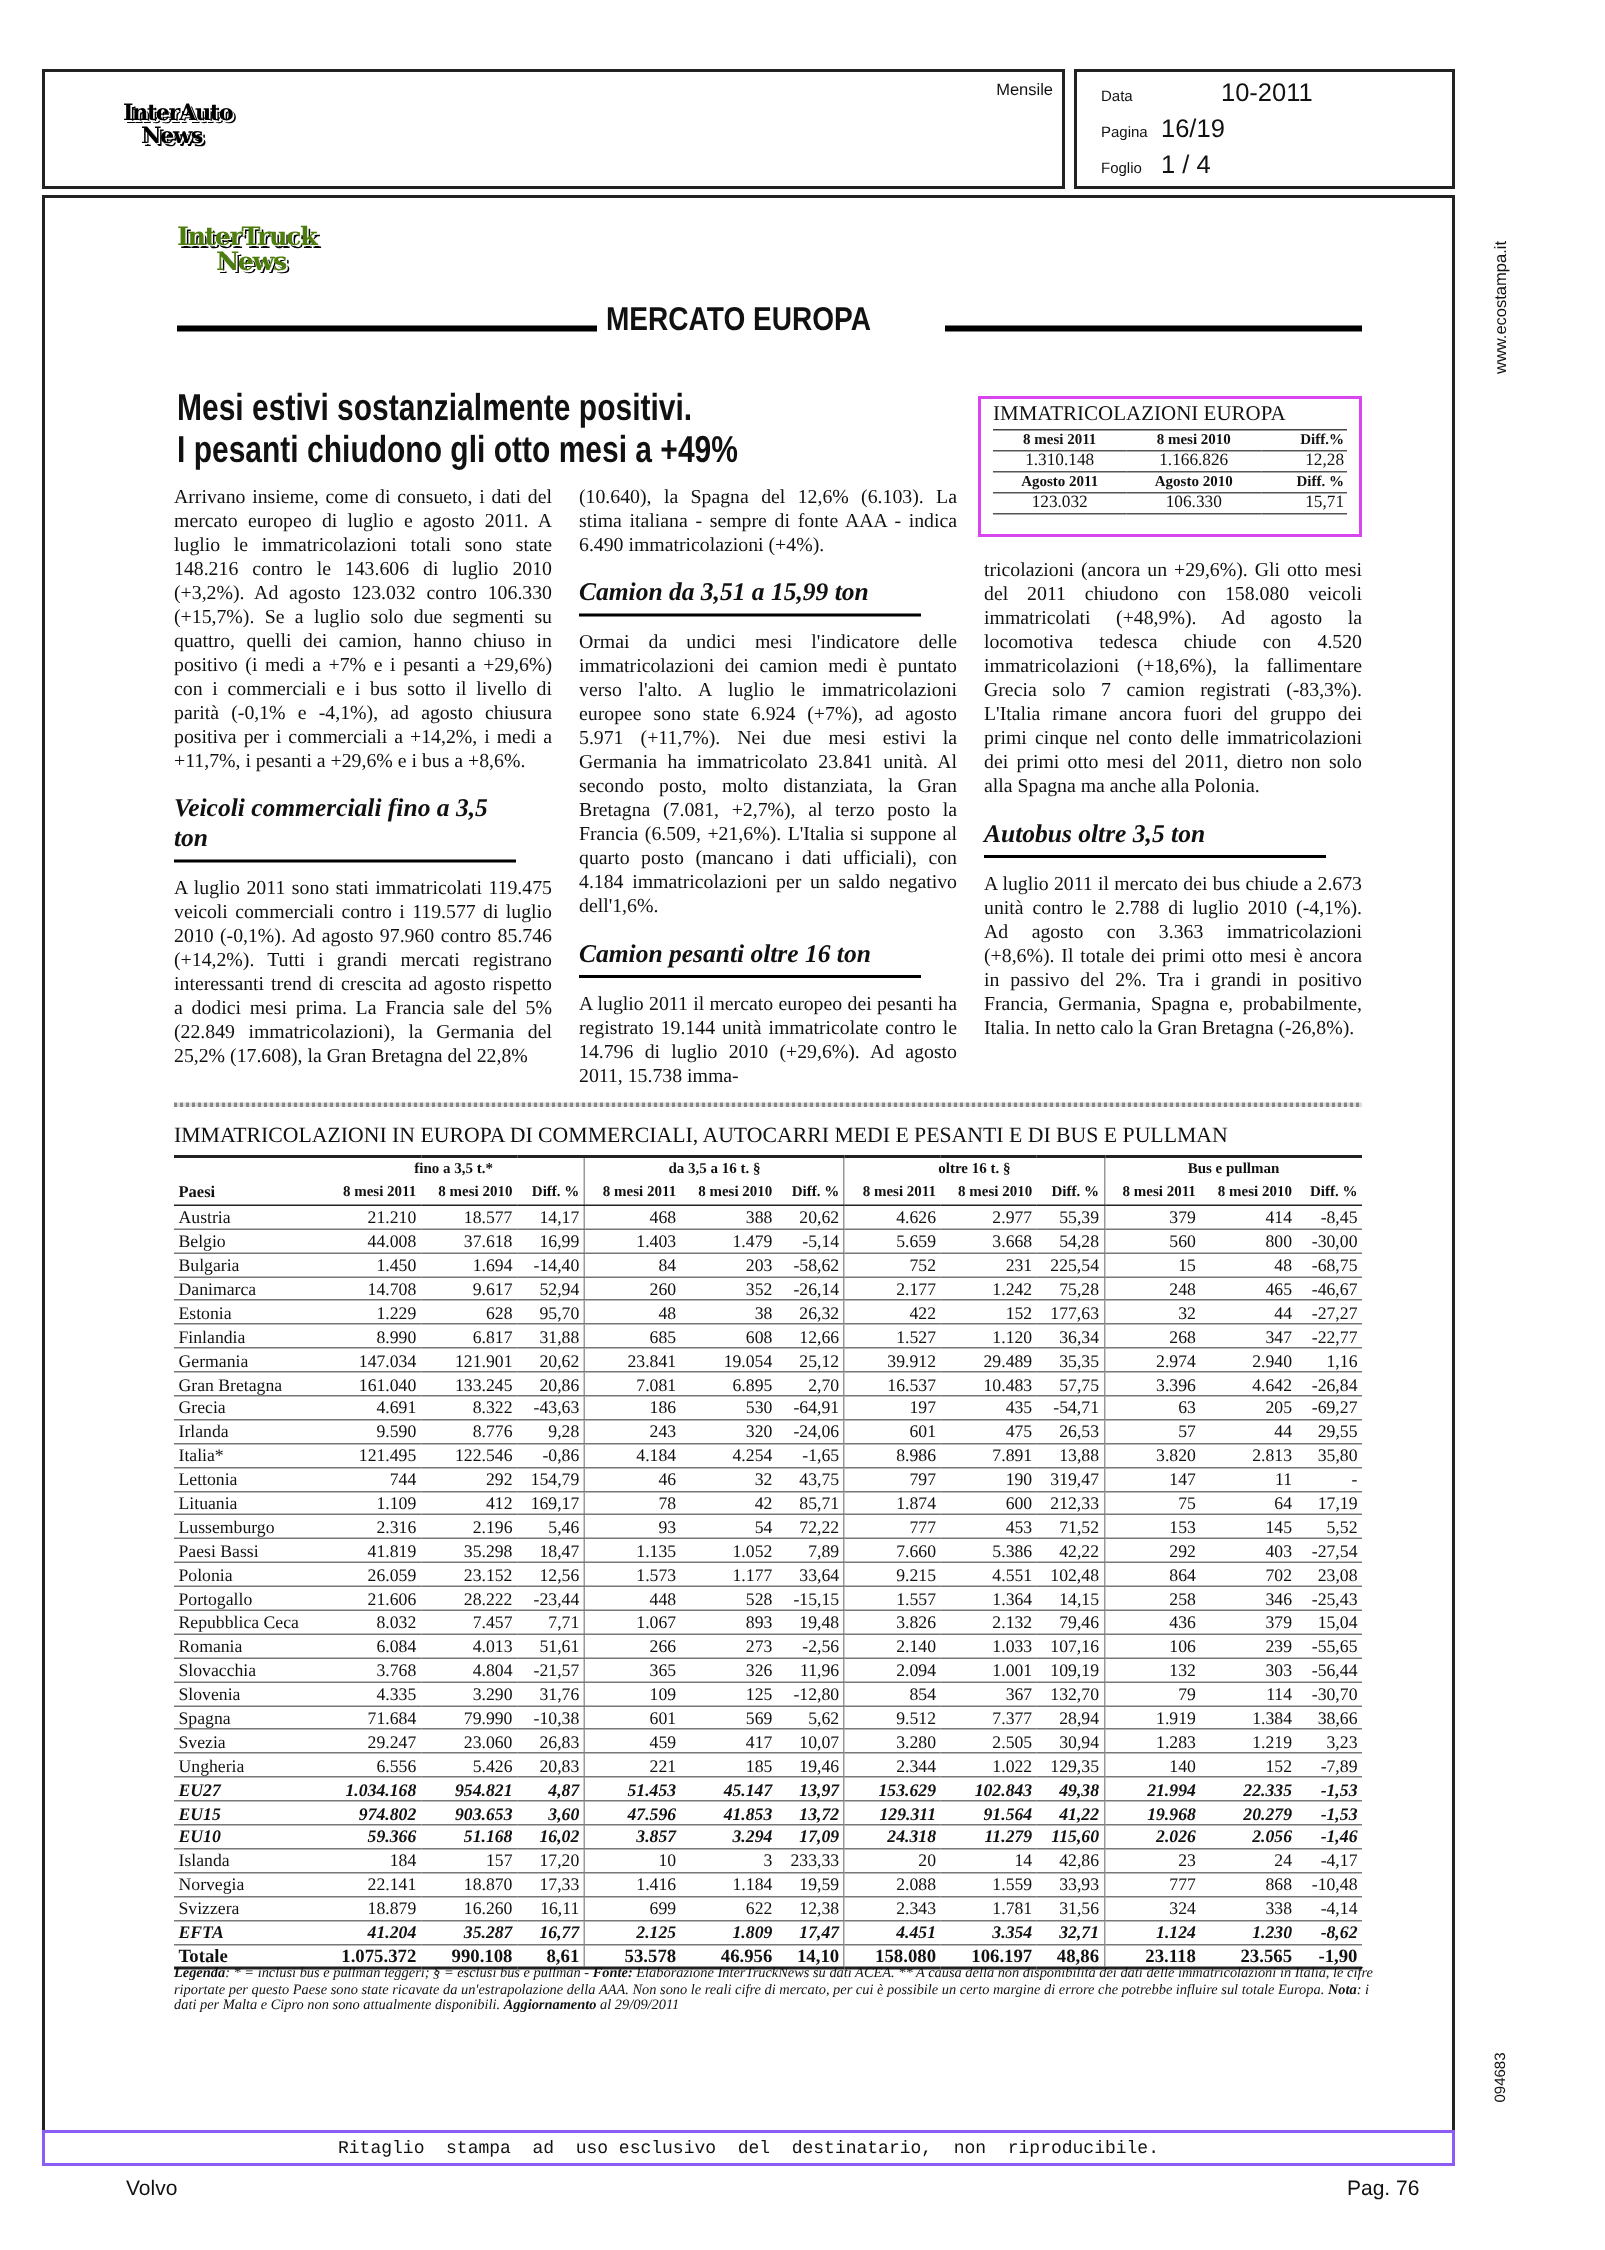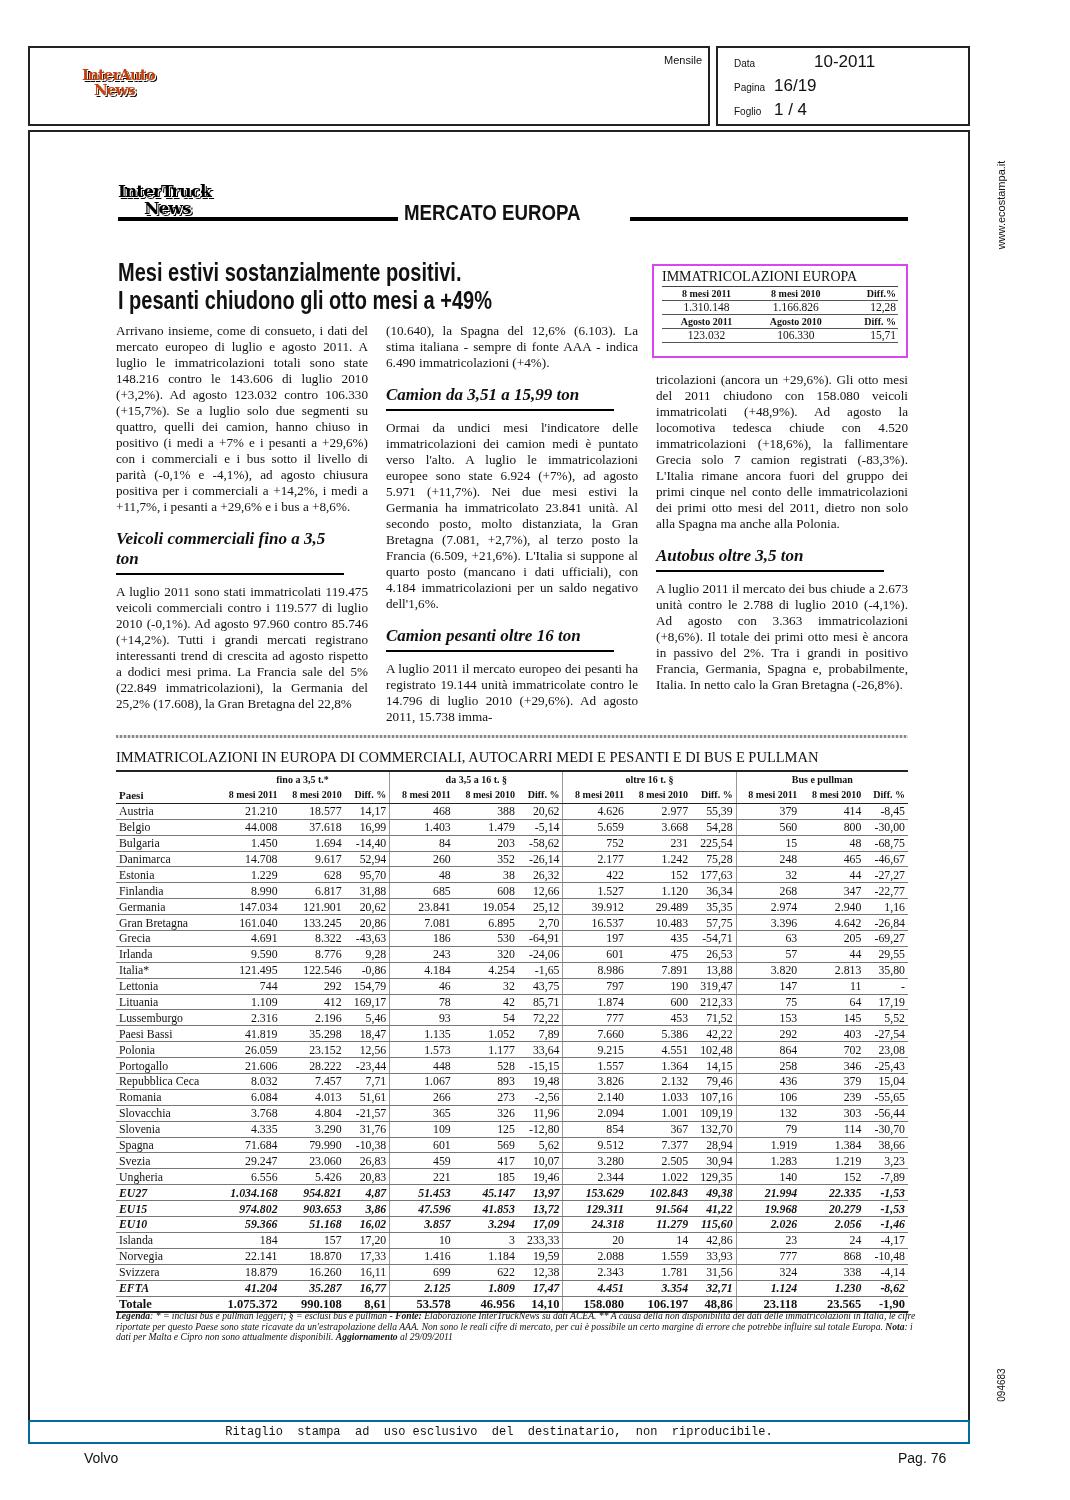--- a/index.html
+++ b/index.html
@@ -1,43 +1,43 @@
 <!DOCTYPE html>
 <html><head>
 <meta charset="utf-8">
 <style>
   html, body { margin: 0; padding: 0; }
   body { width: 1070px; height: 1500px; background: #fff; position: relative; overflow: hidden; font-family: "Liberation Serif", serif; color: #111; }
 
   
   .hdr-left { position: absolute; left: 28px; top: 46px; width: 682px; height: 80px; border: 2px solid #222; box-sizing: border-box; }
   .hdr-right { position: absolute; left: 716px; top: 46px; width: 254px; height: 80px; border: 2px solid #222; box-sizing: border-box; }
-  .logo-ia { position: absolute; left: 52px; top: 20px; font-family: "DejaVu Serif", serif; font-weight: bold; font-size: 15px; line-height: 15px; color: #c2410c; text-shadow: 1px 1px 0 #fff, 2px 2px 0 #000; letter-spacing: -1px; }
+  .logo-ia { position: absolute; left: 52px; top: 20px; font-family: "DejaVu Serif", serif; font-weight: bold; font-size: 15px; line-height: 15px; color: #000000; text-shadow: 1px 1px 0 #fff, 2px 2px 0 #000; letter-spacing: -1px; }
   .logo-ia .l2 { display: block; padding-left: 12px; }
   .mensile { position: absolute; right: 6px; top: 6px; font-family: "Liberation Sans", sans-serif; font-size: 11px; }
   .meta-row { position: absolute; left: 16px; font-family: "Liberation Sans", sans-serif; }
   .meta-row .lbl { font-size: 10px; display: inline-block; width: 40px; }
   .meta-row .val { font-size: 17px; }
   .meta-row.r0 { top: 4px; } .meta-row.r0 .val { margin-left: 40px; }
   .meta-row.r1 { top: 28px; }
   .meta-row.r2 { top: 52px; }
 
   
   .main-frame { position: absolute; left: 28px; top: 130px; width: 942px; height: 1290px; border: 2px solid #222; border-bottom: none; box-sizing: border-box; }
-  .footer-strip { position: absolute; left: 28px; top: 1420px; width: 942px; height: 24px; border: 2px solid #0369a1; box-sizing: border-box; font-family: "Liberation Mono", monospace; font-size: 12px; text-align: center; line-height: 20px; white-space: pre; }
+  .footer-strip { position: absolute; left: 28px; top: 1420px; width: 942px; height: 24px; border: 2px solid #8b5cf6; box-sizing: border-box; font-family: "Liberation Mono", monospace; font-size: 12px; text-align: center; line-height: 20px; white-space: pre; }
   .side-url { position: absolute; left: 991px; top: 140px; width: 20px; height: 130px; }
   .side-url span { position: absolute; left: 50%; top: 50%; transform: translate(-50%,-50%) rotate(-90deg); font-family: "Liberation Sans", sans-serif; font-size: 11px; white-space: nowrap; }
   .side-code { position: absolute; left: 991px; top: 1355px; width: 20px; height: 60px; }
   .side-code span { position: absolute; left: 50%; top: 50%; transform: translate(-50%,-50%) rotate(-90deg); font-family: "Liberation Sans", sans-serif; font-size: 10px; white-space: nowrap; }
 
   .bottom-left { position: absolute; left: 84px; top: 1450px; font-family: "Liberation Sans", sans-serif; font-size: 14px; }
   .bottom-right { position: absolute; left: 898px; top: 1450px; font-family: "Liberation Sans", sans-serif; font-size: 14px; }
 
   
-  .logo-itn { position: absolute; left: 118px; top: 150px; font-family: "DejaVu Serif", serif; font-weight: bold; font-size: 17px; line-height: 17px; color: #000000; text-shadow: 1px 1px 0 #fff, 2px 2px 0 #000; letter-spacing: -1px; margin-top: 33px; }
+  .logo-itn { position: absolute; left: 118px; top: 150px; font-family: "DejaVu Serif", serif; font-weight: bold; font-size: 17px; line-height: 17px; color: #4d7c0f; text-shadow: 1px 1px 0 #fff, 2px 2px 0 #000; letter-spacing: -1px; }
   .logo-itn .l2 { display: block; padding-left: 26px; }
   .section-bar { position: absolute; left: 118px; top: 200px; width: 790px; height: 30px; }
   .section-bar .rule-l { position: absolute; left: 0; top: 17px; width: 280px; height: 4px; background: #000; }
   .section-bar .rule-r { position: absolute; left: 512px; top: 17px; width: 278px; height: 4px; background: #000; }
   .section-bar .title { position: absolute; left: 286px; top: 0; font-family: "Liberation Sans", sans-serif; font-weight: bold; font-size: 22px; transform: scaleX(0.85); transform-origin: left; letter-spacing: 0px; }
 
   .headline { position: absolute; left: 118px; top: 258px; width: 500px; font-family: "Liberation Sans", sans-serif; font-weight: bold; font-size: 25px; line-height: 28px; transform: scaleX(0.8); transform-origin: left; white-space: nowrap; }
 
   .col { position: absolute; font-size: 13.2px; line-height: 16px; text-align: justify; hyphens: manual; }
   .col p { margin: 0; }
@@ -570,21 +570,21 @@
         <td>102.843</td>
         <td class="sep">49,38</td>
         <td>21.994</td>
         <td>22.335</td>
         <td>-1,53</td>
       </tr>
       <tr class="agg">
         <td>EU15</td>
         <td>974.802</td>
         <td>903.653</td>
-        <td class="sep">3,86</td>
+        <td class="sep">3,60</td>
         <td>47.596</td>
         <td>41.853</td>
         <td class="sep">13,72</td>
         <td>129.311</td>
         <td>91.564</td>
         <td class="sep">41,22</td>
         <td>19.968</td>
         <td>20.279</td>
         <td>-1,53</td>
       </tr>

